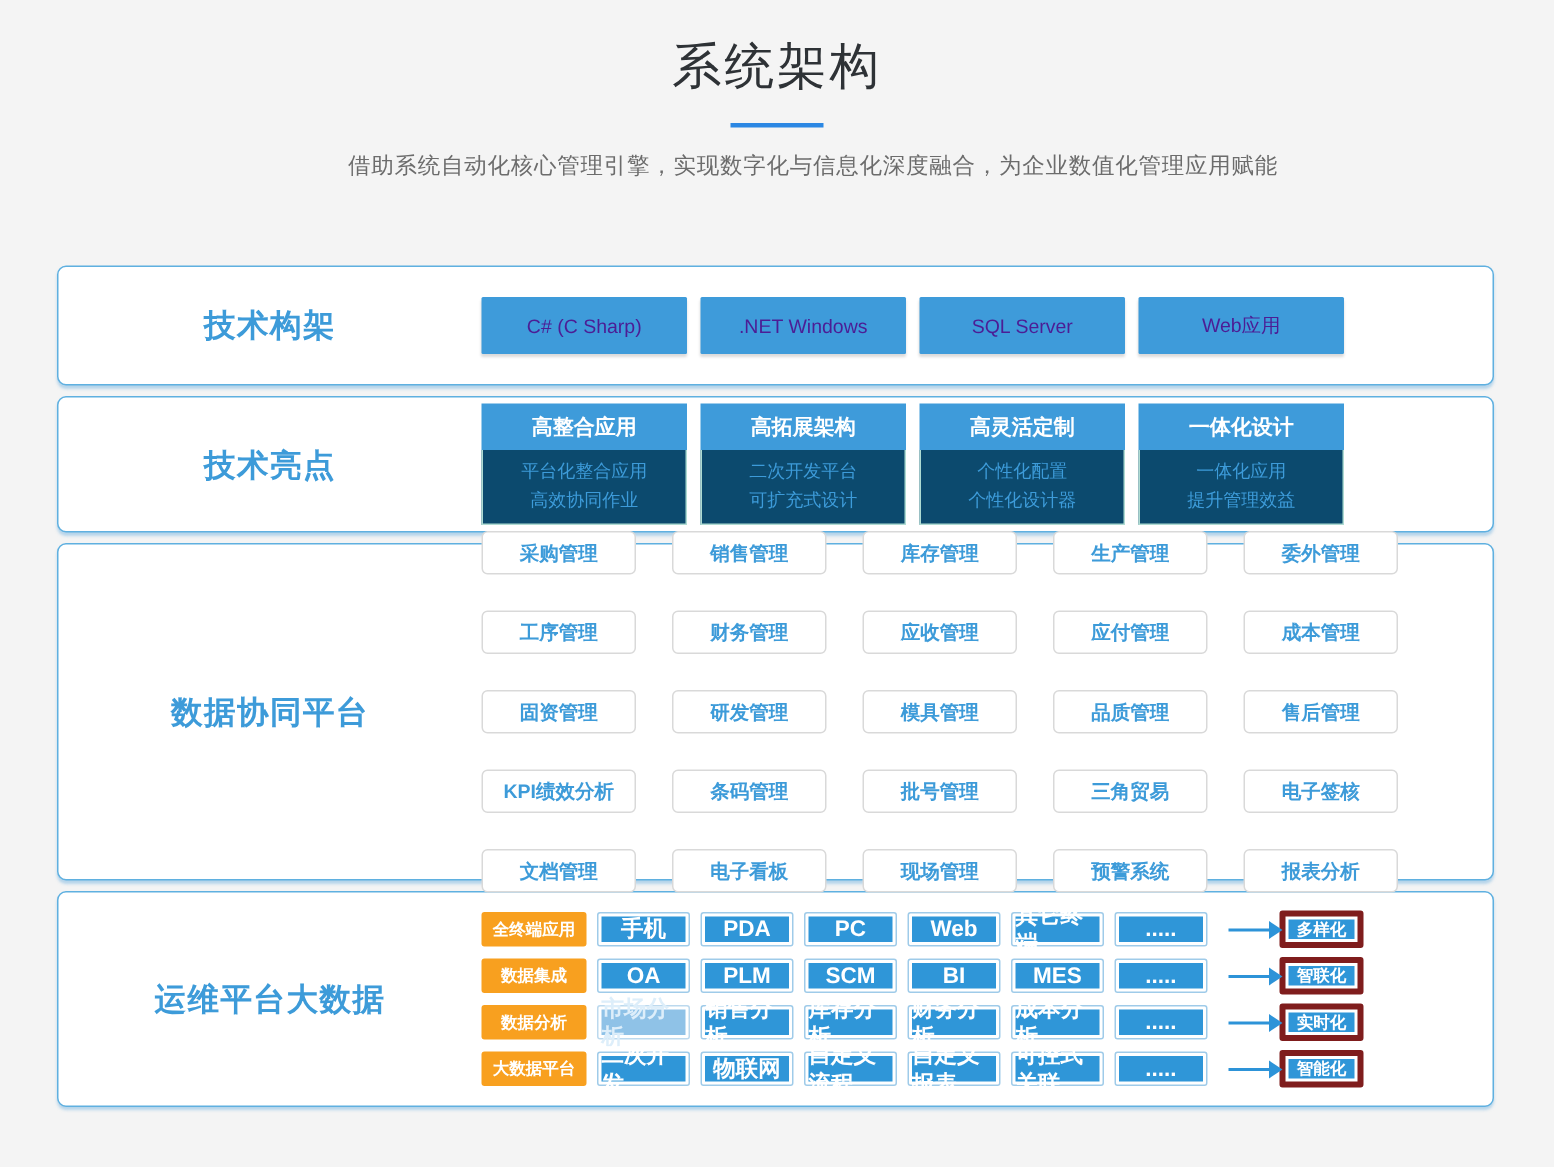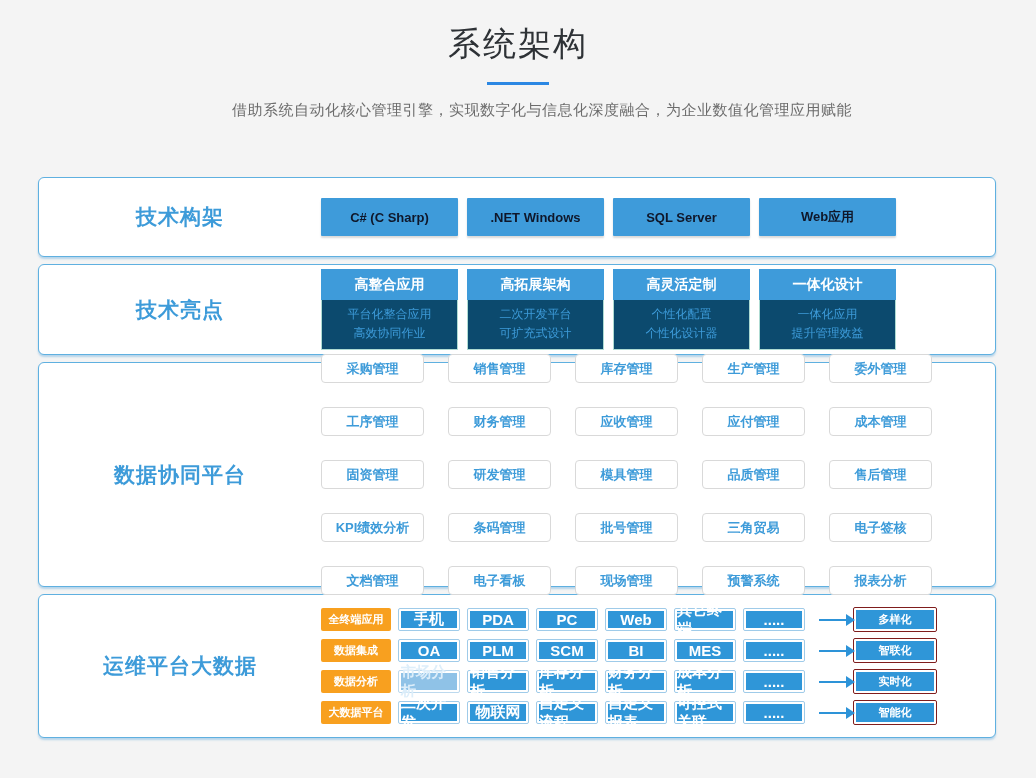--- a/index.html
+++ b/index.html
@@ -18,22 +18,22 @@
          border-radius: 6px; box-shadow: 0 2px 2px rgba(130,185,225,.55); margin-bottom: 7px; }
   .box1 { height: 80px; }
   .box2 { height: 91px; }
   .box3 { height: 225px; }
   .box4 { height: 144px; }
   .box-label { width: 282px; flex: none; text-align: center; font-size: 21px; font-weight: bold;
                color: #3d9bd9; letter-spacing: 1px; }
 
   
   .btn-row { display: flex; gap: 9px; }
-  .big-btn { width: 137px; height: 38px; background: #3e9bda; color: #0f172a; font-size: 13px;
-             font-weight: bold; display: flex; align-items: center; justify-content: center;
+  .big-btn { width: 137px; height: 38px; background: #3e9bda; color: #4c1d95; font-size: 13px;
+             font-weight: normal; display: flex; align-items: center; justify-content: center;
              box-shadow: 0 2px 2px rgba(0,0,0,.15); border-radius: 1px; }
 
   
   .card-row { display: flex; gap: 9px; }
   .hl-card { width: 137px; }
   .hl-head { height: 31px; background: #3e9bda; color: #fff; font-size: 14px; font-weight: bold;
              display: flex; align-items: center; justify-content: center; }
   .hl-body { border: 1px solid #aedbd2; border-top: none; padding: 5px 0 6px; text-align: center;
              font-size: 12px; color: #3d9bd9; line-height: 19px; background: #0c4a6e; }
 
@@ -48,21 +48,21 @@
   .ops-row { display: flex; align-items: center; }
   .ops-cat { width: 70px; height: 23px; background: #f8a01f; color: #fff; font-size: 11px; font-weight: bold;
              display: flex; align-items: center; justify-content: center; border-radius: 2px; flex: none; }
   .mini-btn { width: 62px; height: 23px; margin-left: 7px; border: 1px solid #9fcbe9; padding: 2px;
               background: #2f96d8; background-clip: content-box; color: #fff; font-size: 15px; font-weight: bold;
               display: flex; align-items: center; justify-content: center; flex: none; border-radius: 2px; }
   .mini-btn.faded { background-color: #8fc2e7; color: #ddeefa; border-color: #bcd9ee; }
   .arrow { position: relative; width: 28px; height: 2px; background: #2d93d8; margin: 0 6px 0 14px; flex: none; }
   .arrow-head { position: absolute; right: -8px; top: -5px; width: 0; height: 0;
                 border-left: 9px solid #2d93d8; border-top: 6px solid transparent; border-bottom: 6px solid transparent; }
-  .result-btn { width: 84px; height: 25px; border: 1px solid #7f1d1d; padding: 2px;
+  .result-btn { width: 56px; height: 25px; border: 4px solid #7f1d1d; padding: 2px;
                 background: #2f96d8; background-clip: content-box; color: #fff; font-size: 11px; font-weight: bold;
                 display: flex; align-items: center; justify-content: center; flex: none; border-radius: 2px; }
 </style>
 </head>
 <body>
 
 <div class="page">
 
   <div class="header">
     <div class="page-title">系统架构</div>

